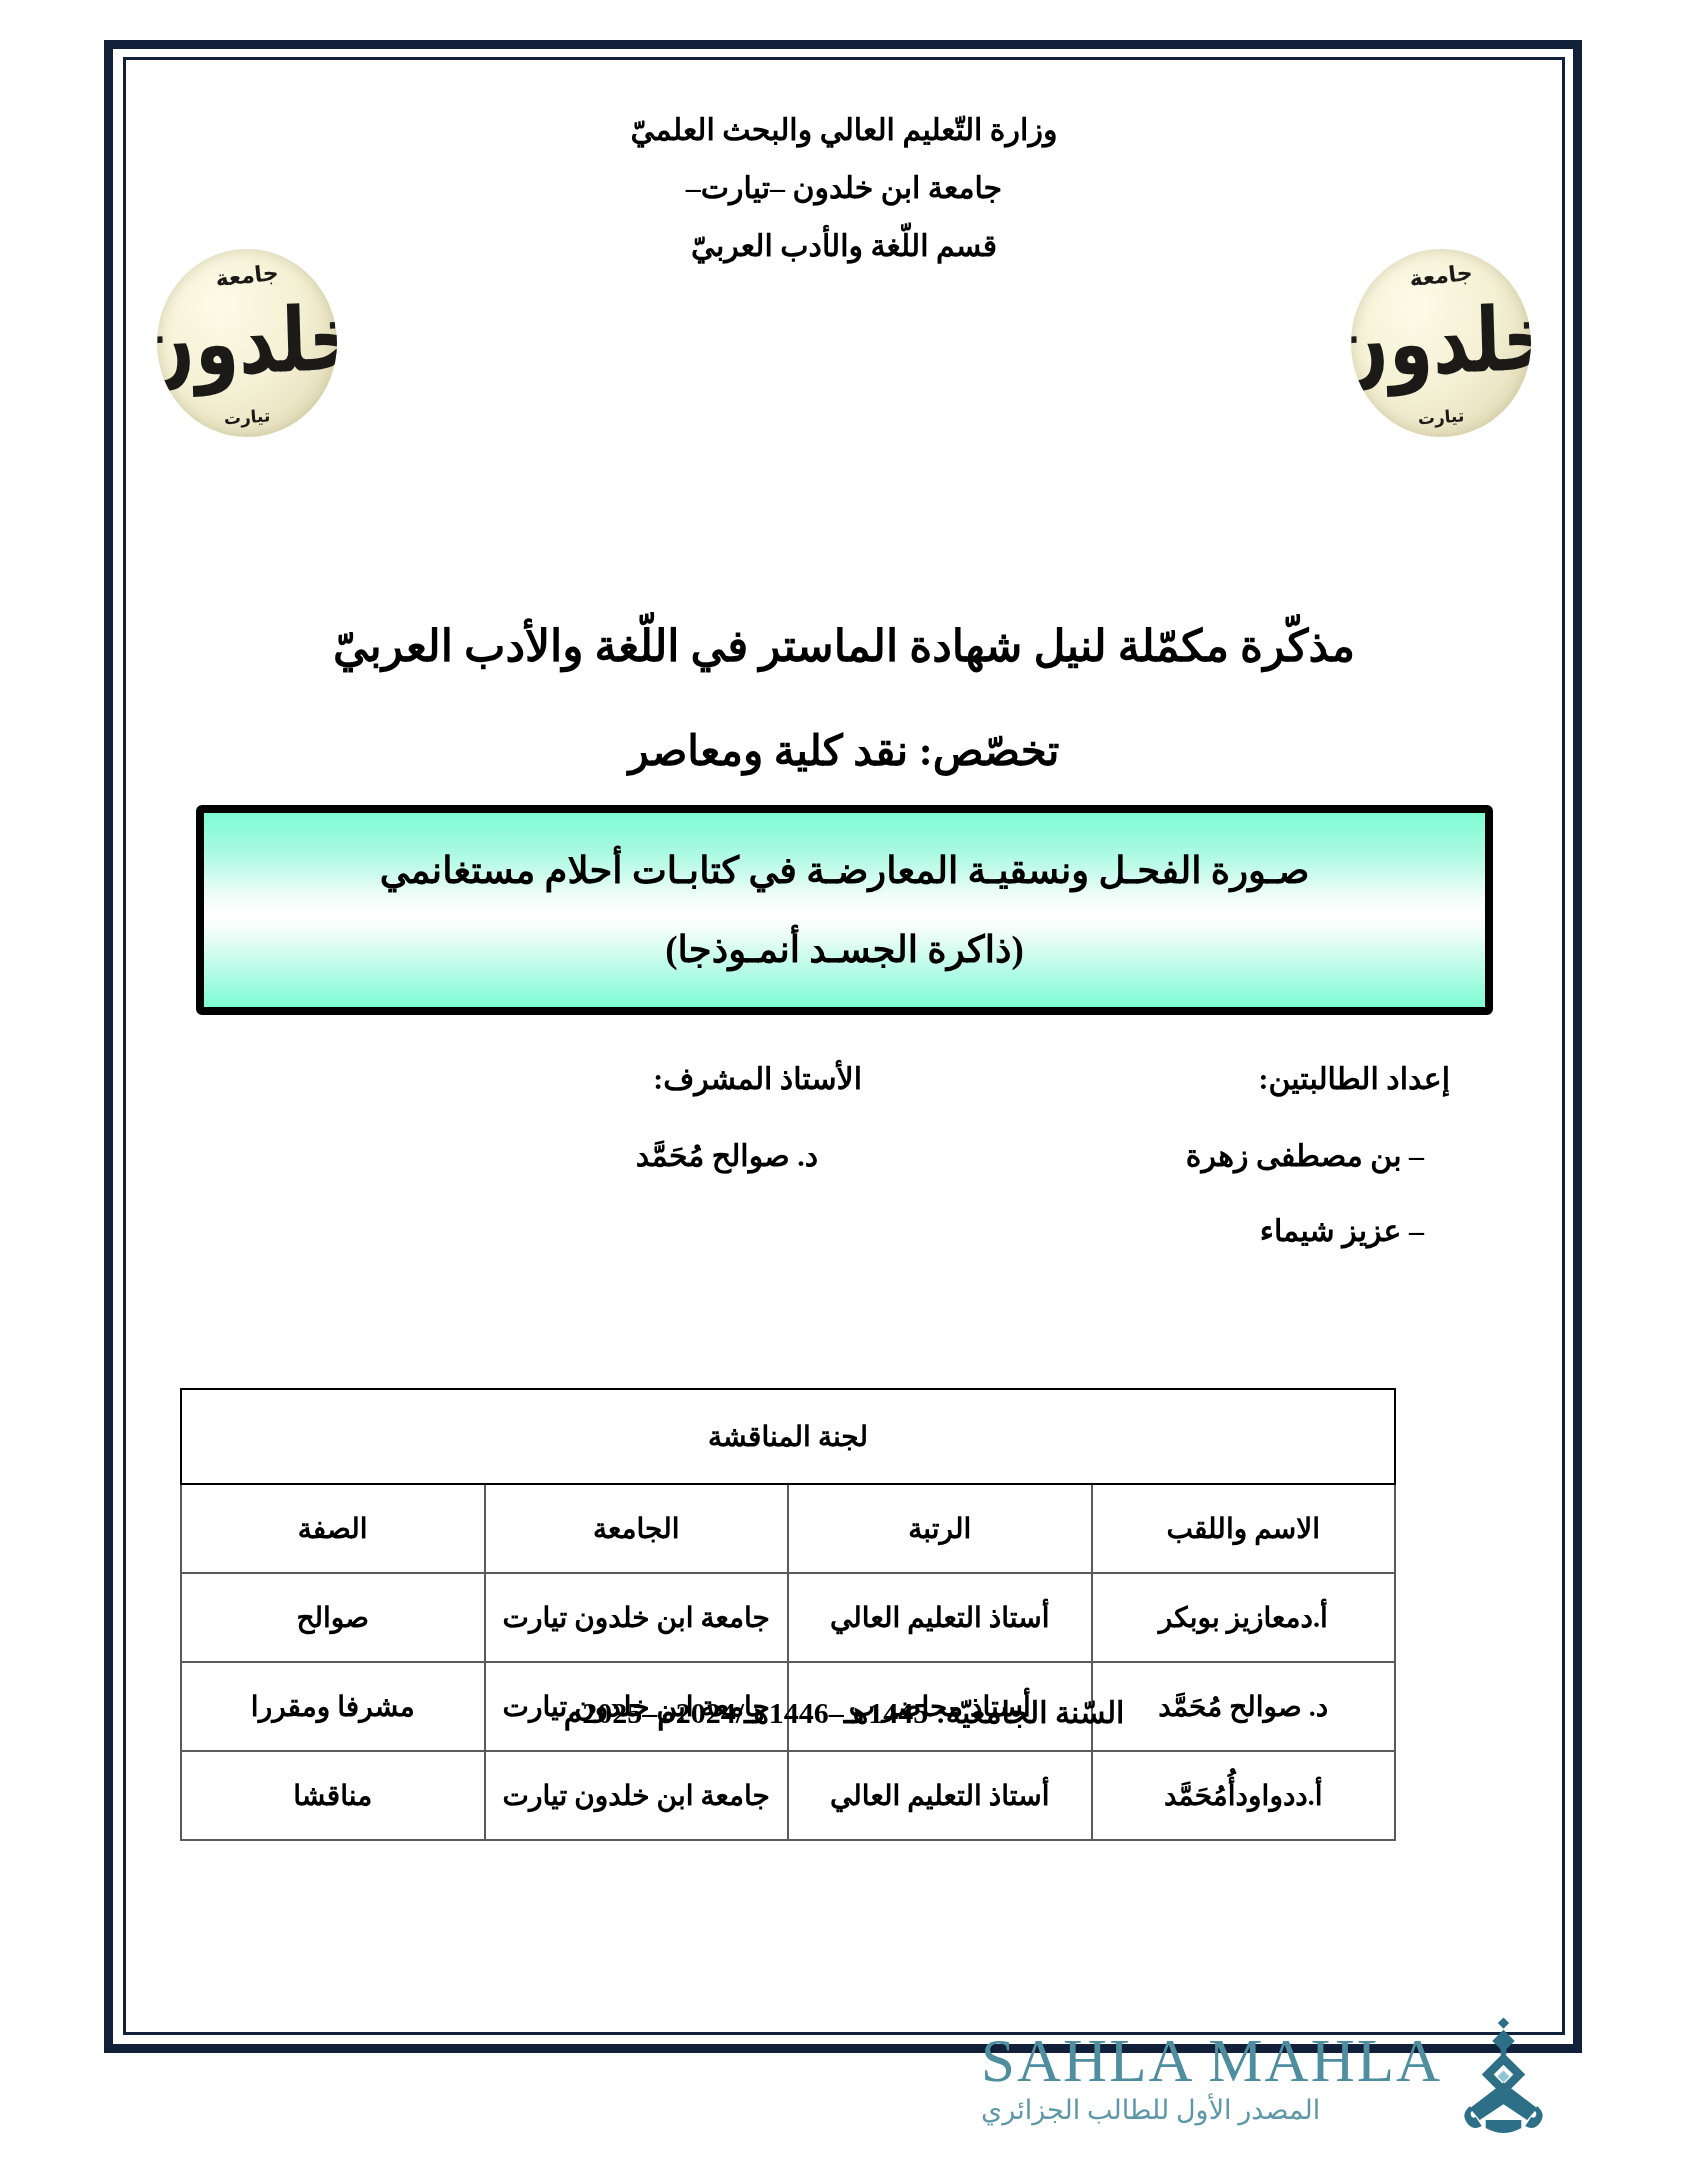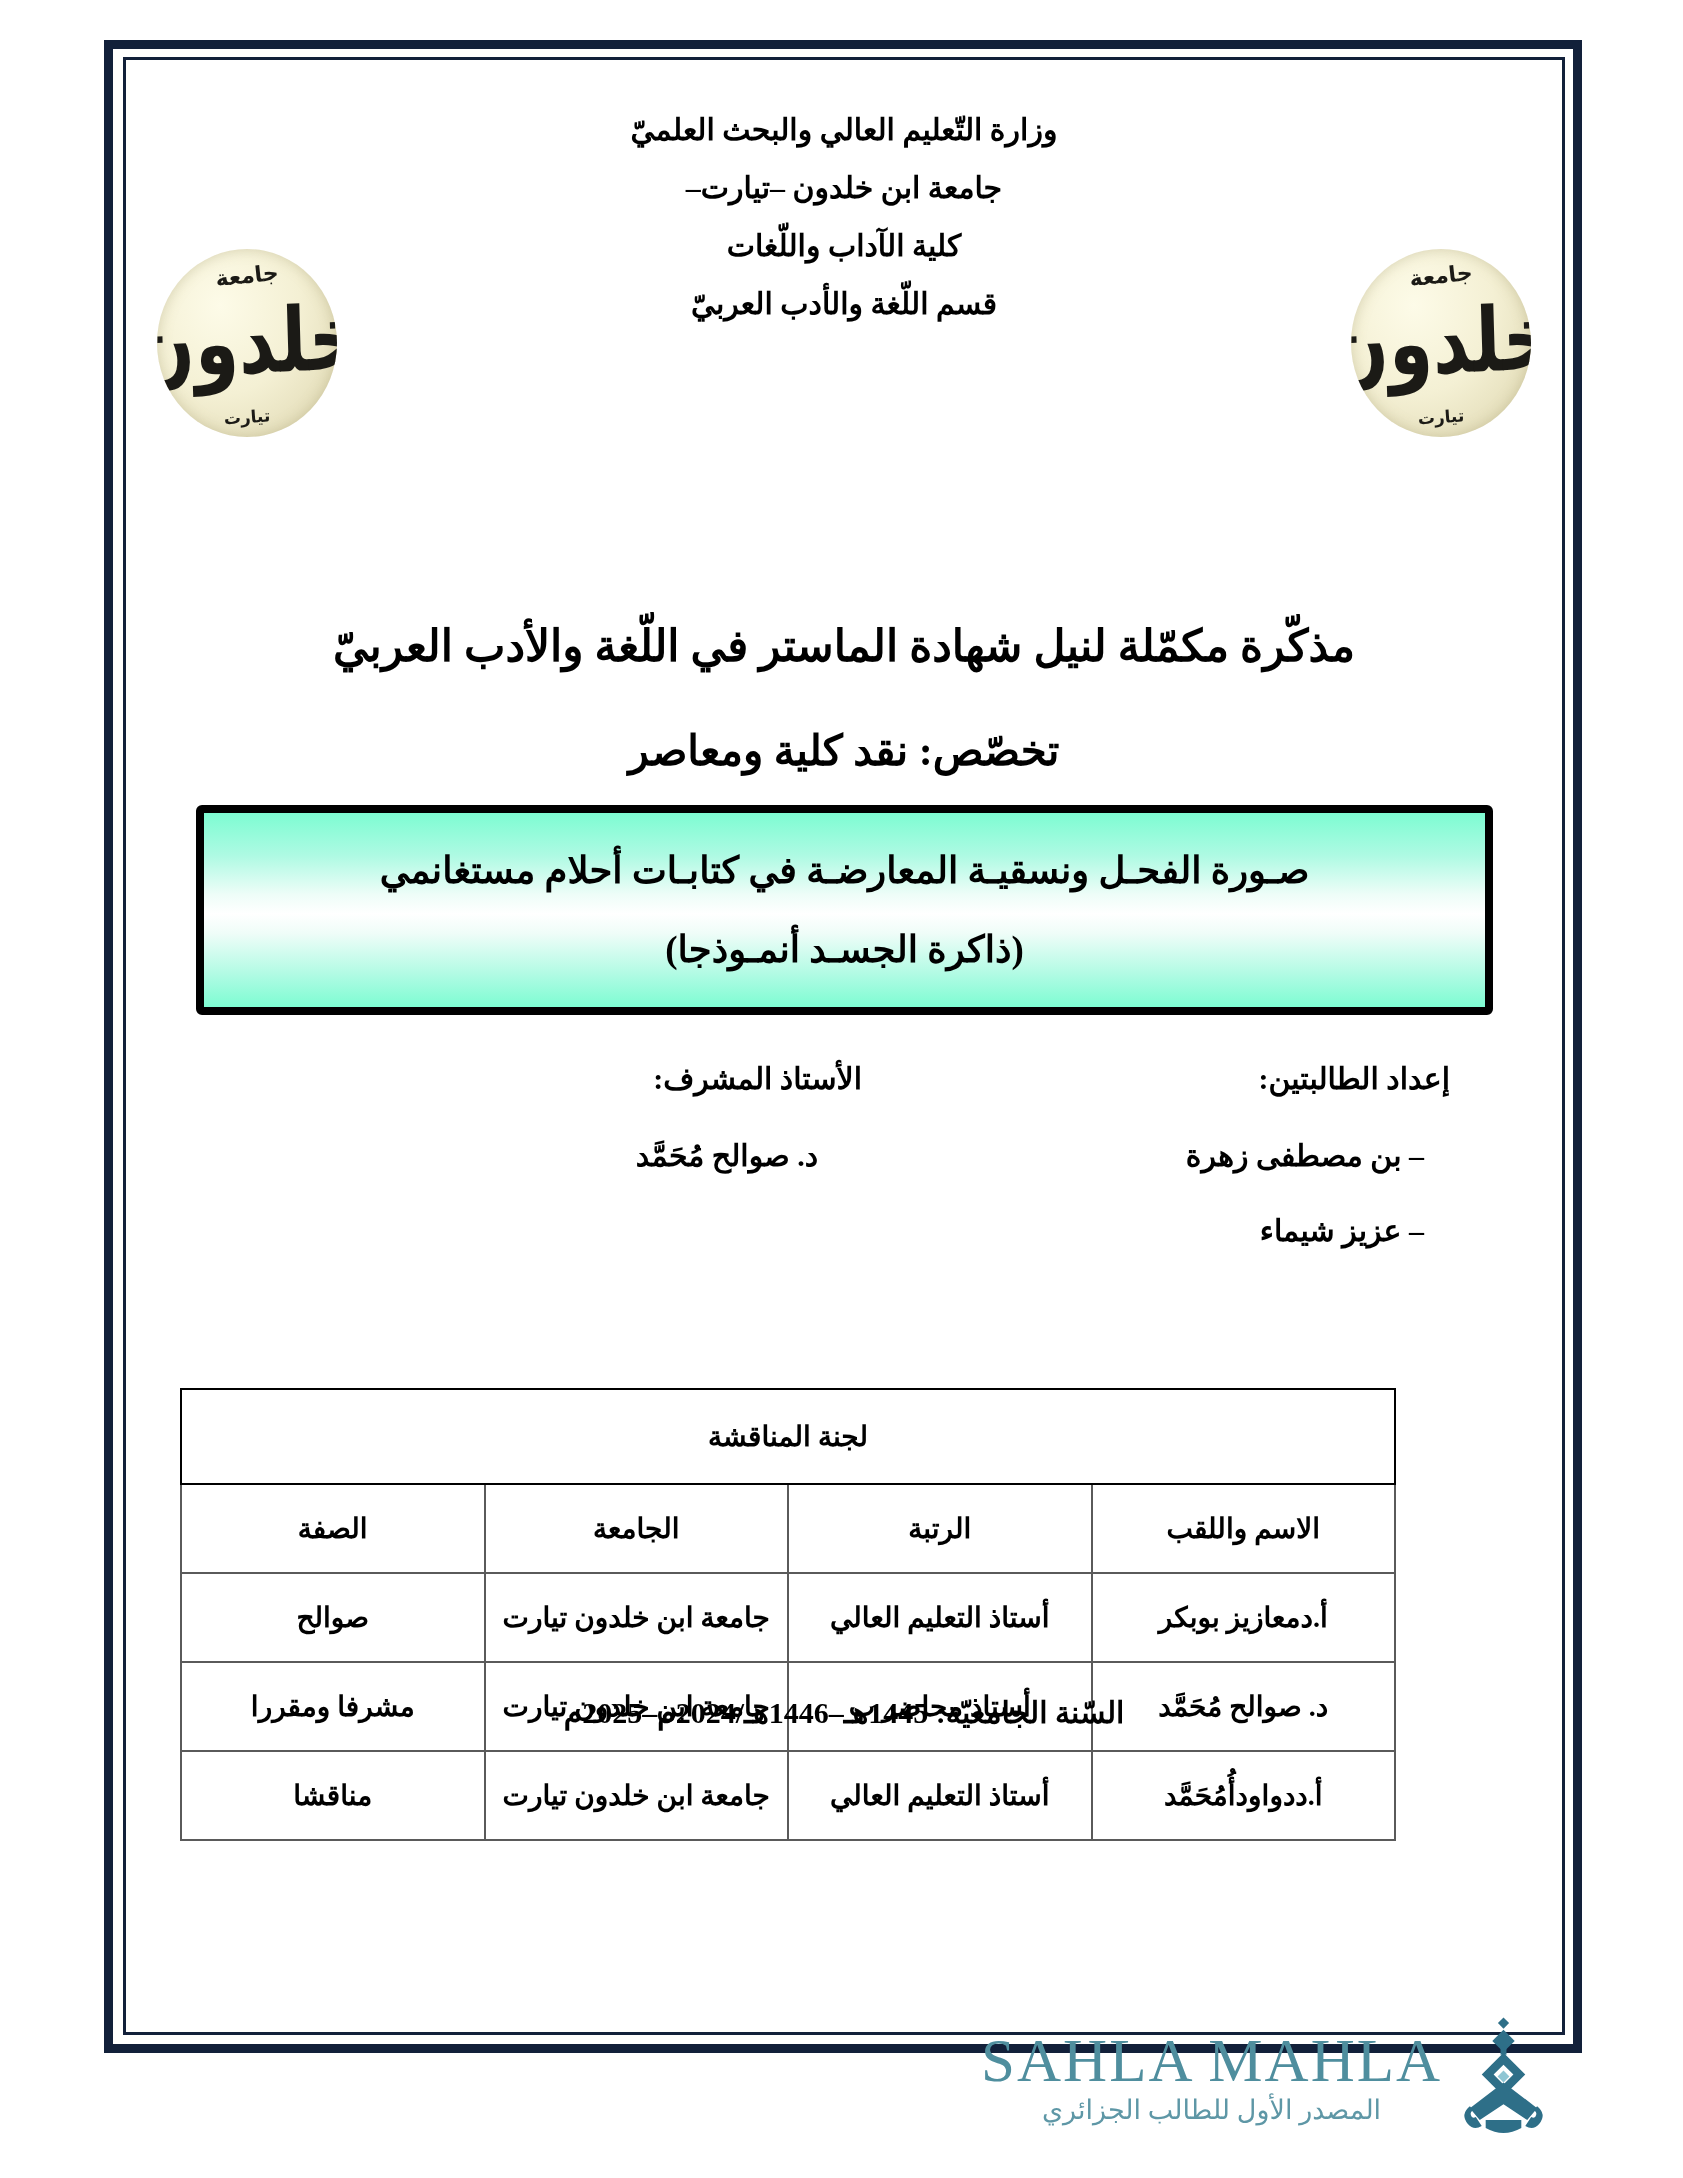--- a/index.html
+++ b/index.html
@@ -270,21 +270,21 @@
     right: 8px;
     bottom: -109px;
     display: flex;
     align-items: center;
     gap: 14px;
     direction: ltr;
   }
   .brand-text {
     display: flex;
     flex-direction: column;
-    align-items: center;
+    align-items: flex-start;
     line-height: 1;
   }
   .brand-name {
     font-family: "Liberation Serif", serif;
     font-size: 61px;
     letter-spacing: 2px;
     color: #4f8e9e;
     font-weight: 400;
   }
   .brand-tagline {
@@ -318,21 +318,20 @@
 
     <div class="emblem right">
       <div class="calig-sm">جامعة</div>
       <div class="calig">خلدون</div>
       <div class="calig-btm">تيارت</div>
     </div>
 
     <div class="header-lines">
       <p class="hline">وزارة التّعليم العالي والبحث العلميّ</p>
       <p class="hline">جامعة ابن خلدون –تيارت–</p>
-      <p class="hline">كلية الآداب واللّغات</p>
       <p class="hline">قسم اللّغة والأدب العربيّ</p>
     </div>
   </div>
 
   <div class="degree-line" id="degree-statement">مذكّرة مكمّلة لنيل شهادة الماستر في اللّغة والأدب العربيّ</div>
   <div class="degree-line" id="specialty-line">تخصّص: نقد كلية ومعاصر</div>
 
   <div class="title-box">
     <div class="tline first">صـورة الفحـل ونسقيـة المعارضـة في كتابـات أحلام مستغانمي</div>
     <div class="tline">(ذاكرة الجسـد أنمـوذجا)</div>

